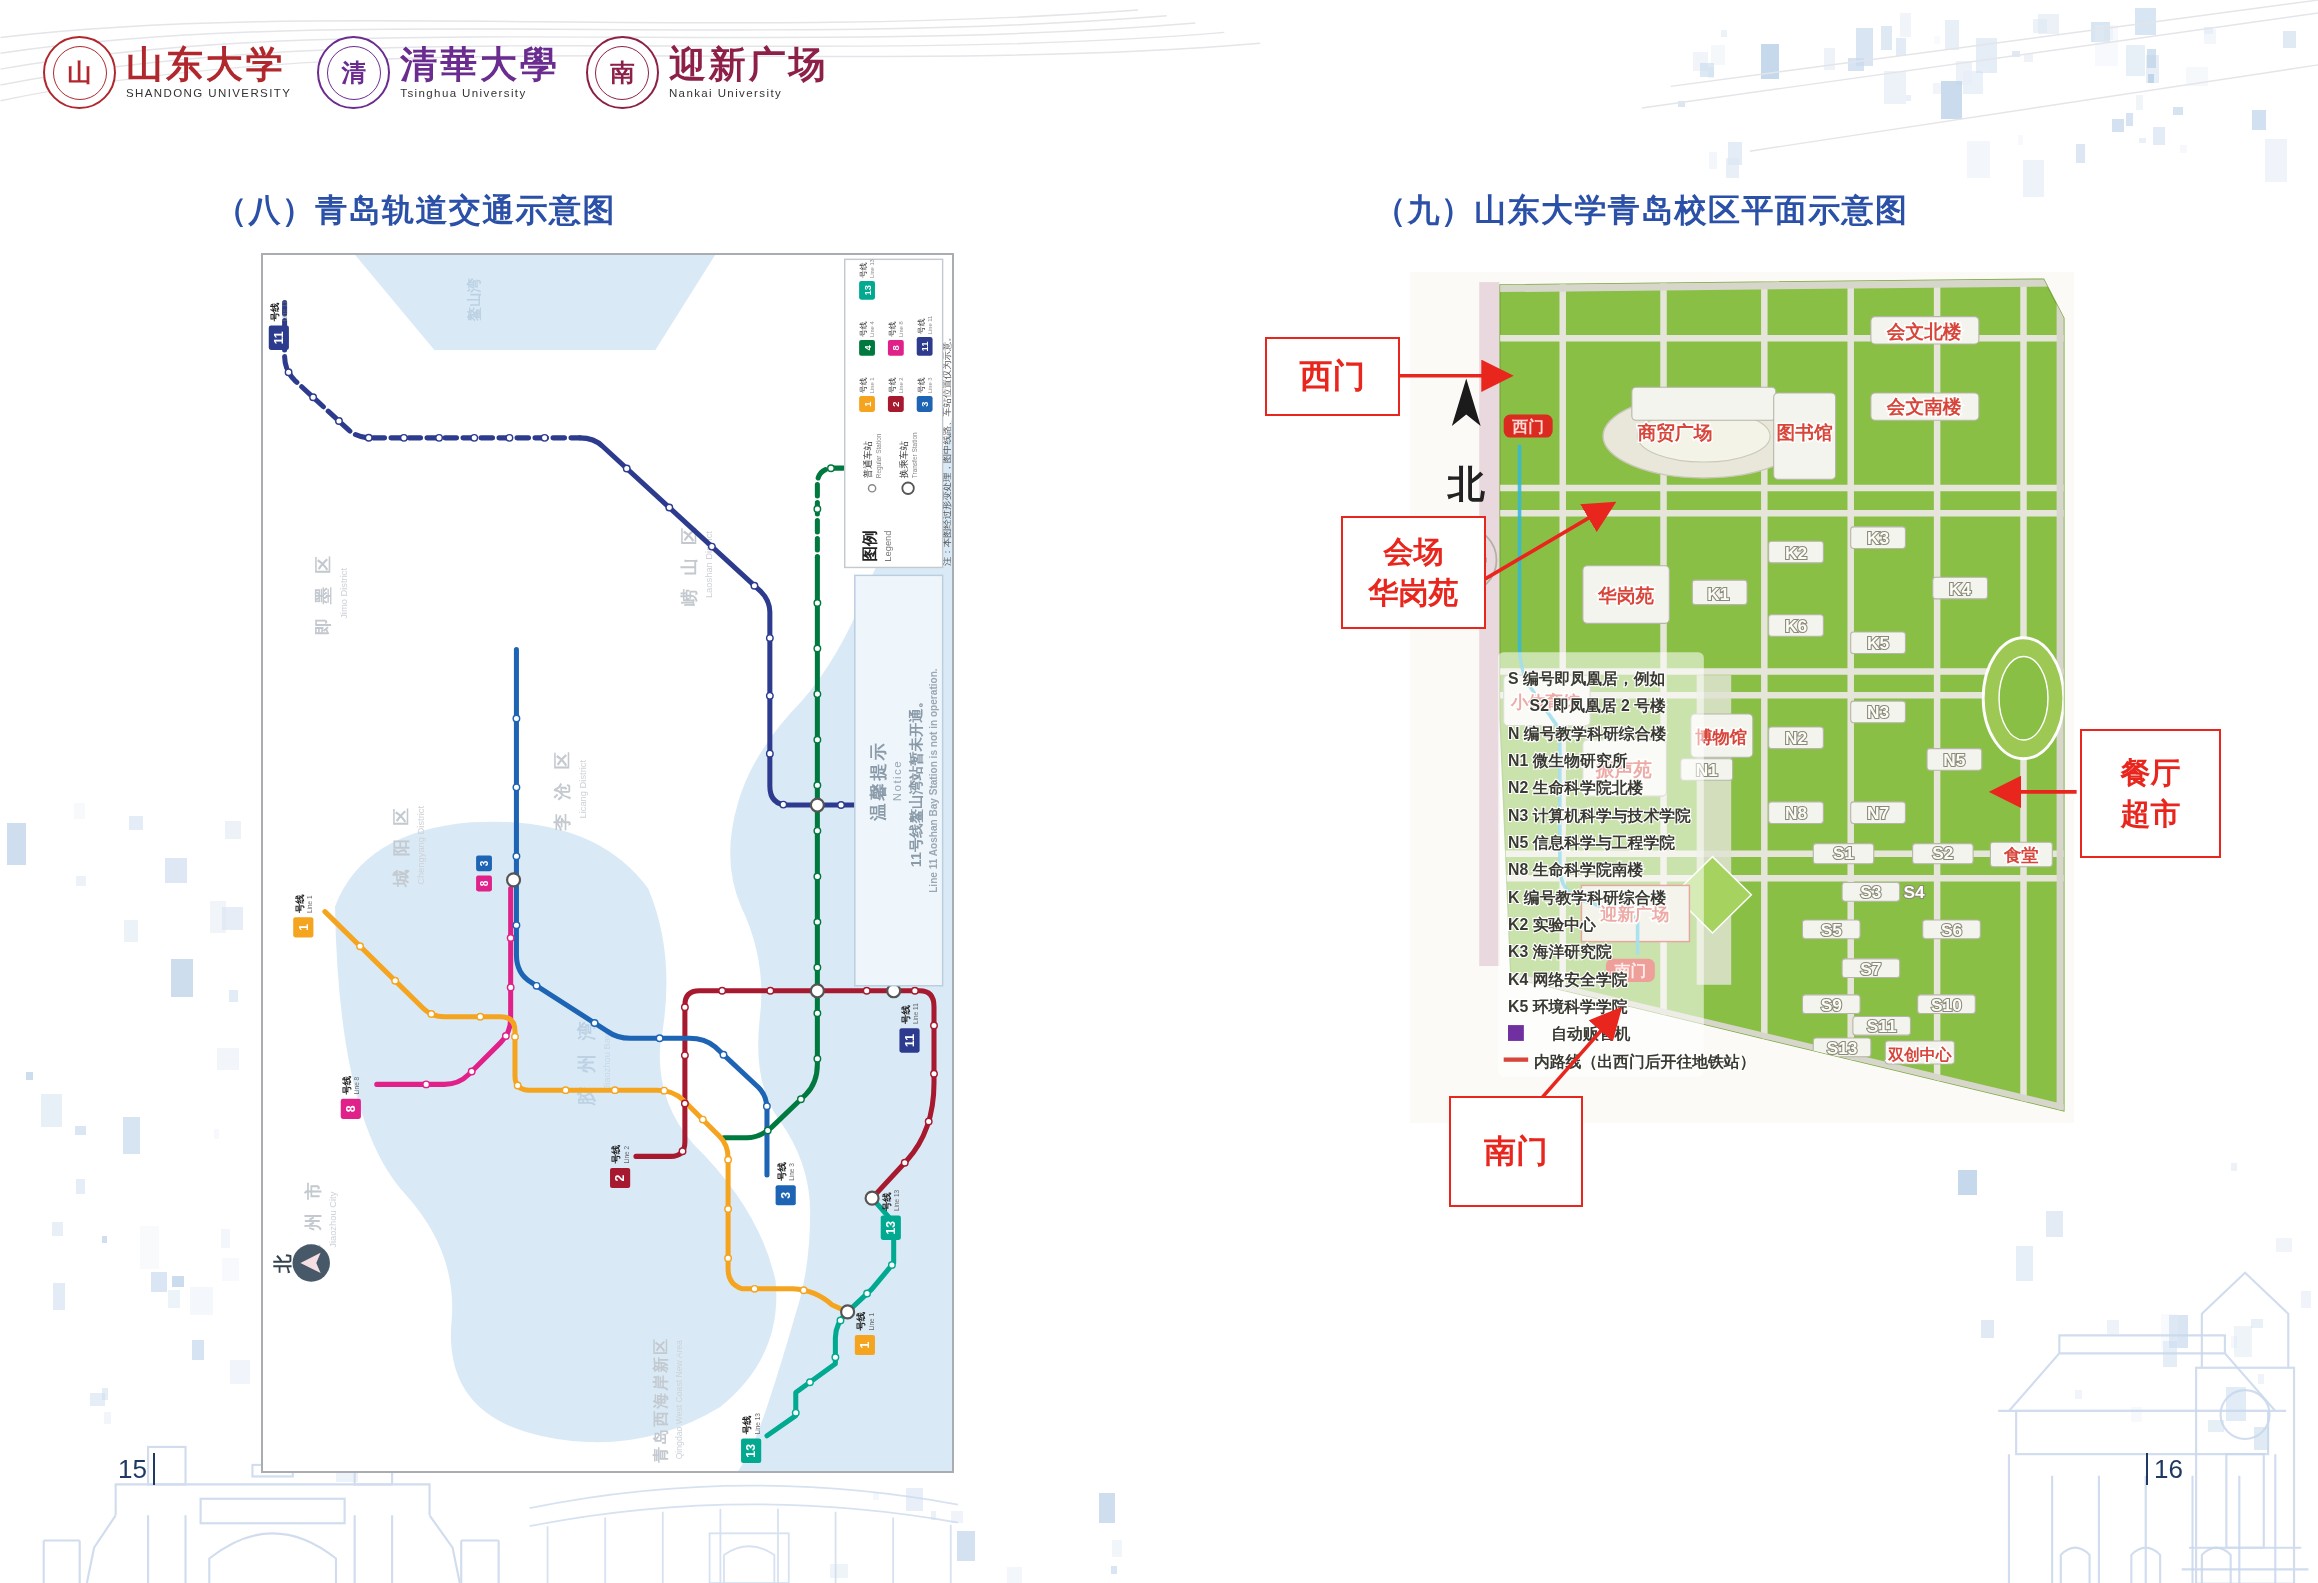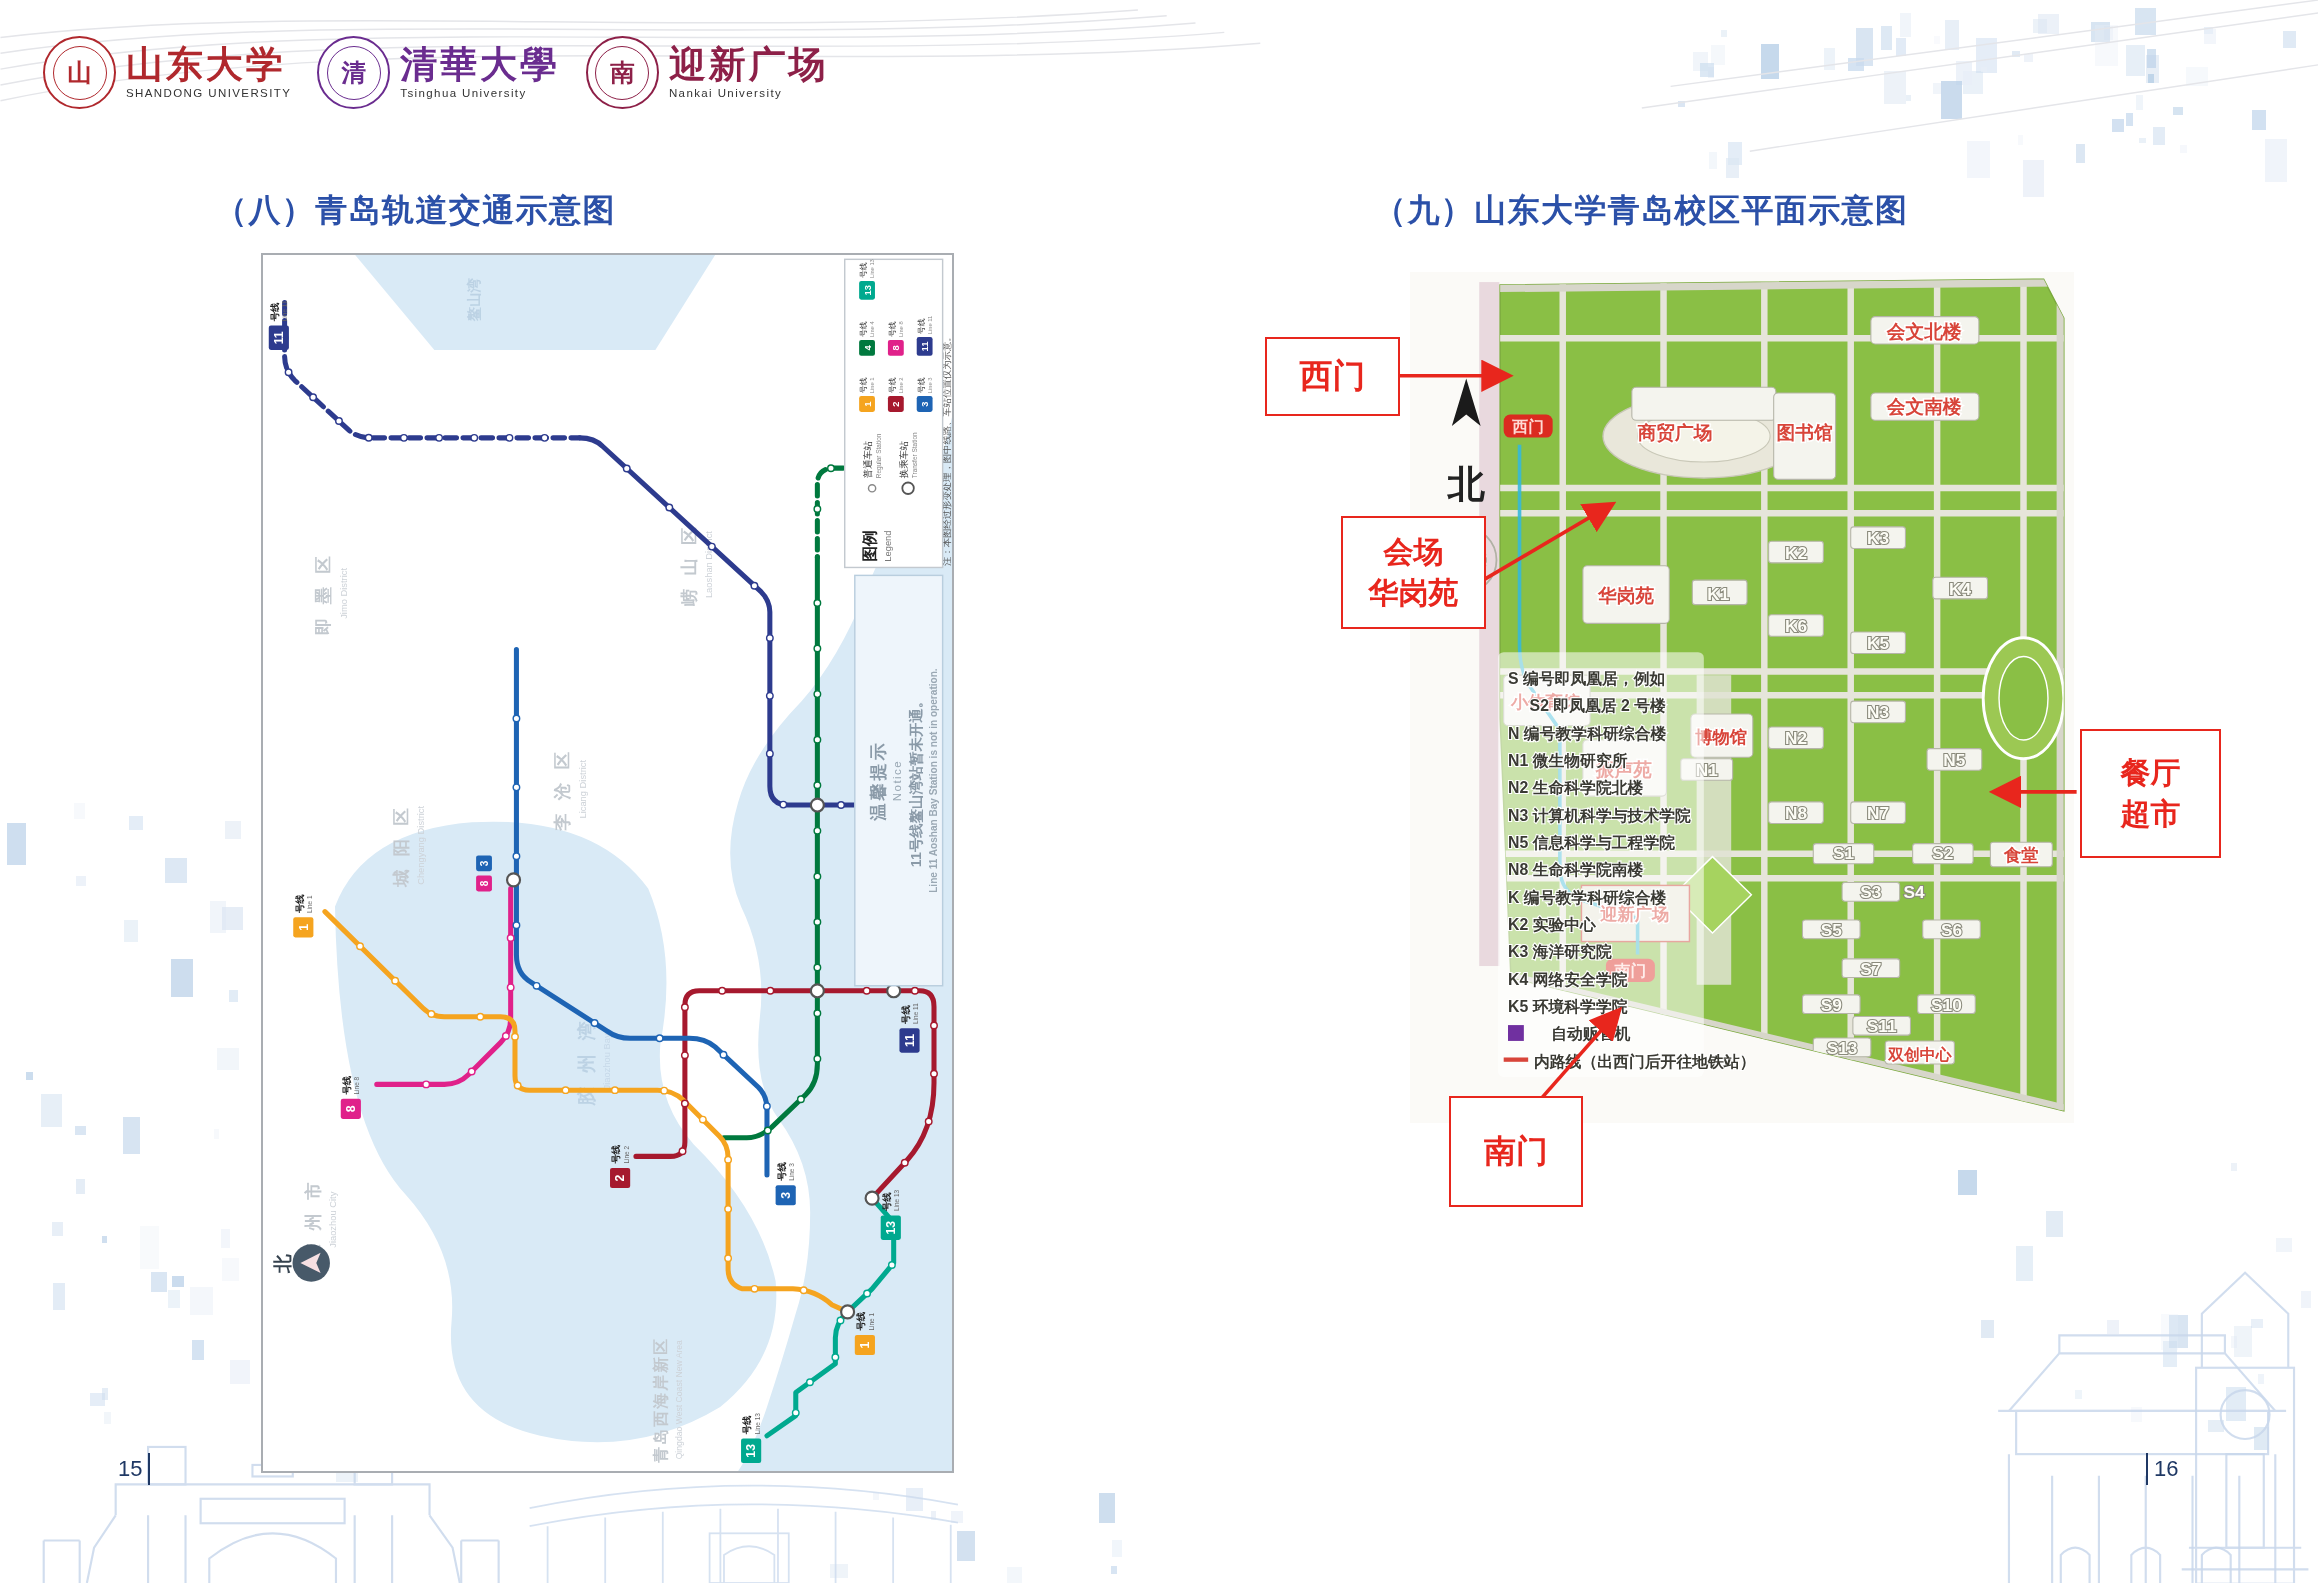--- a/index.html
+++ b/index.html
@@ -21,21 +21,21 @@
   }
   .sec-title{position:absolute;z-index:3;font-family:"Liberation Serif","DejaVu Serif",serif;
       font-size:32px;color:#2b50a8;font-weight:600;letter-spacing:1.4px;}
   .map-frame{position:absolute;left:261px;top:253px;width:689px;height:1216px;border:2.9px solid #a9adb2;background:#fff;z-index:2;box-sizing:content-box;}
   .campus{position:absolute;left:1410px;top:272px;width:664px;height:851px;z-index:2;}
   .anno{position:absolute;z-index:6;border:2.9px solid #e8261d;background:#ffffff;color:#e8261d;
       font-family:"Liberation Serif","DejaVu Serif",serif;font-weight:bold;
       display:flex;flex-direction:column;align-items:center;justify-content:center;text-align:center;}
   .anno div{line-height:1.35;}
   #arrows{position:absolute;inset:0;z-index:5;pointer-events:none;}
-  .pagenum{position:absolute;z-index:4;color:#1f3864;font-size:22px;font-family:"Liberation Sans",sans-serif;display:flex;align-items:center;gap:5.8px;}
+  .pagenum{position:absolute;z-index:4;color:#1f3864;font-size:26px;font-family:"Liberation Sans",sans-serif;display:flex;align-items:center;gap:5.8px;}
   .pbar{display:inline-block;width:2.2px;height:32px;background:#1f3864;}
 </style>
 </head>
 <body>
 <div class="page">
 
 <div id="mosaic">
       <div class="mz" style="left: 2033px; top: 18.7px; width: 13.5px; height: 14.7px; opacity: 0.515926; background: rgb(219, 230, 242);"></div>
       <div class="mz" style="left: 1728px; top: 142px; width: 14px; height: 23px; opacity: 0.496494; background: rgb(201, 219, 238);"></div>
       <div class="mz" style="left: 2173px; top: 107px; width: 9.6px; height: 8px; opacity: 0.549131; background: rgb(181, 205, 230);"></div>

